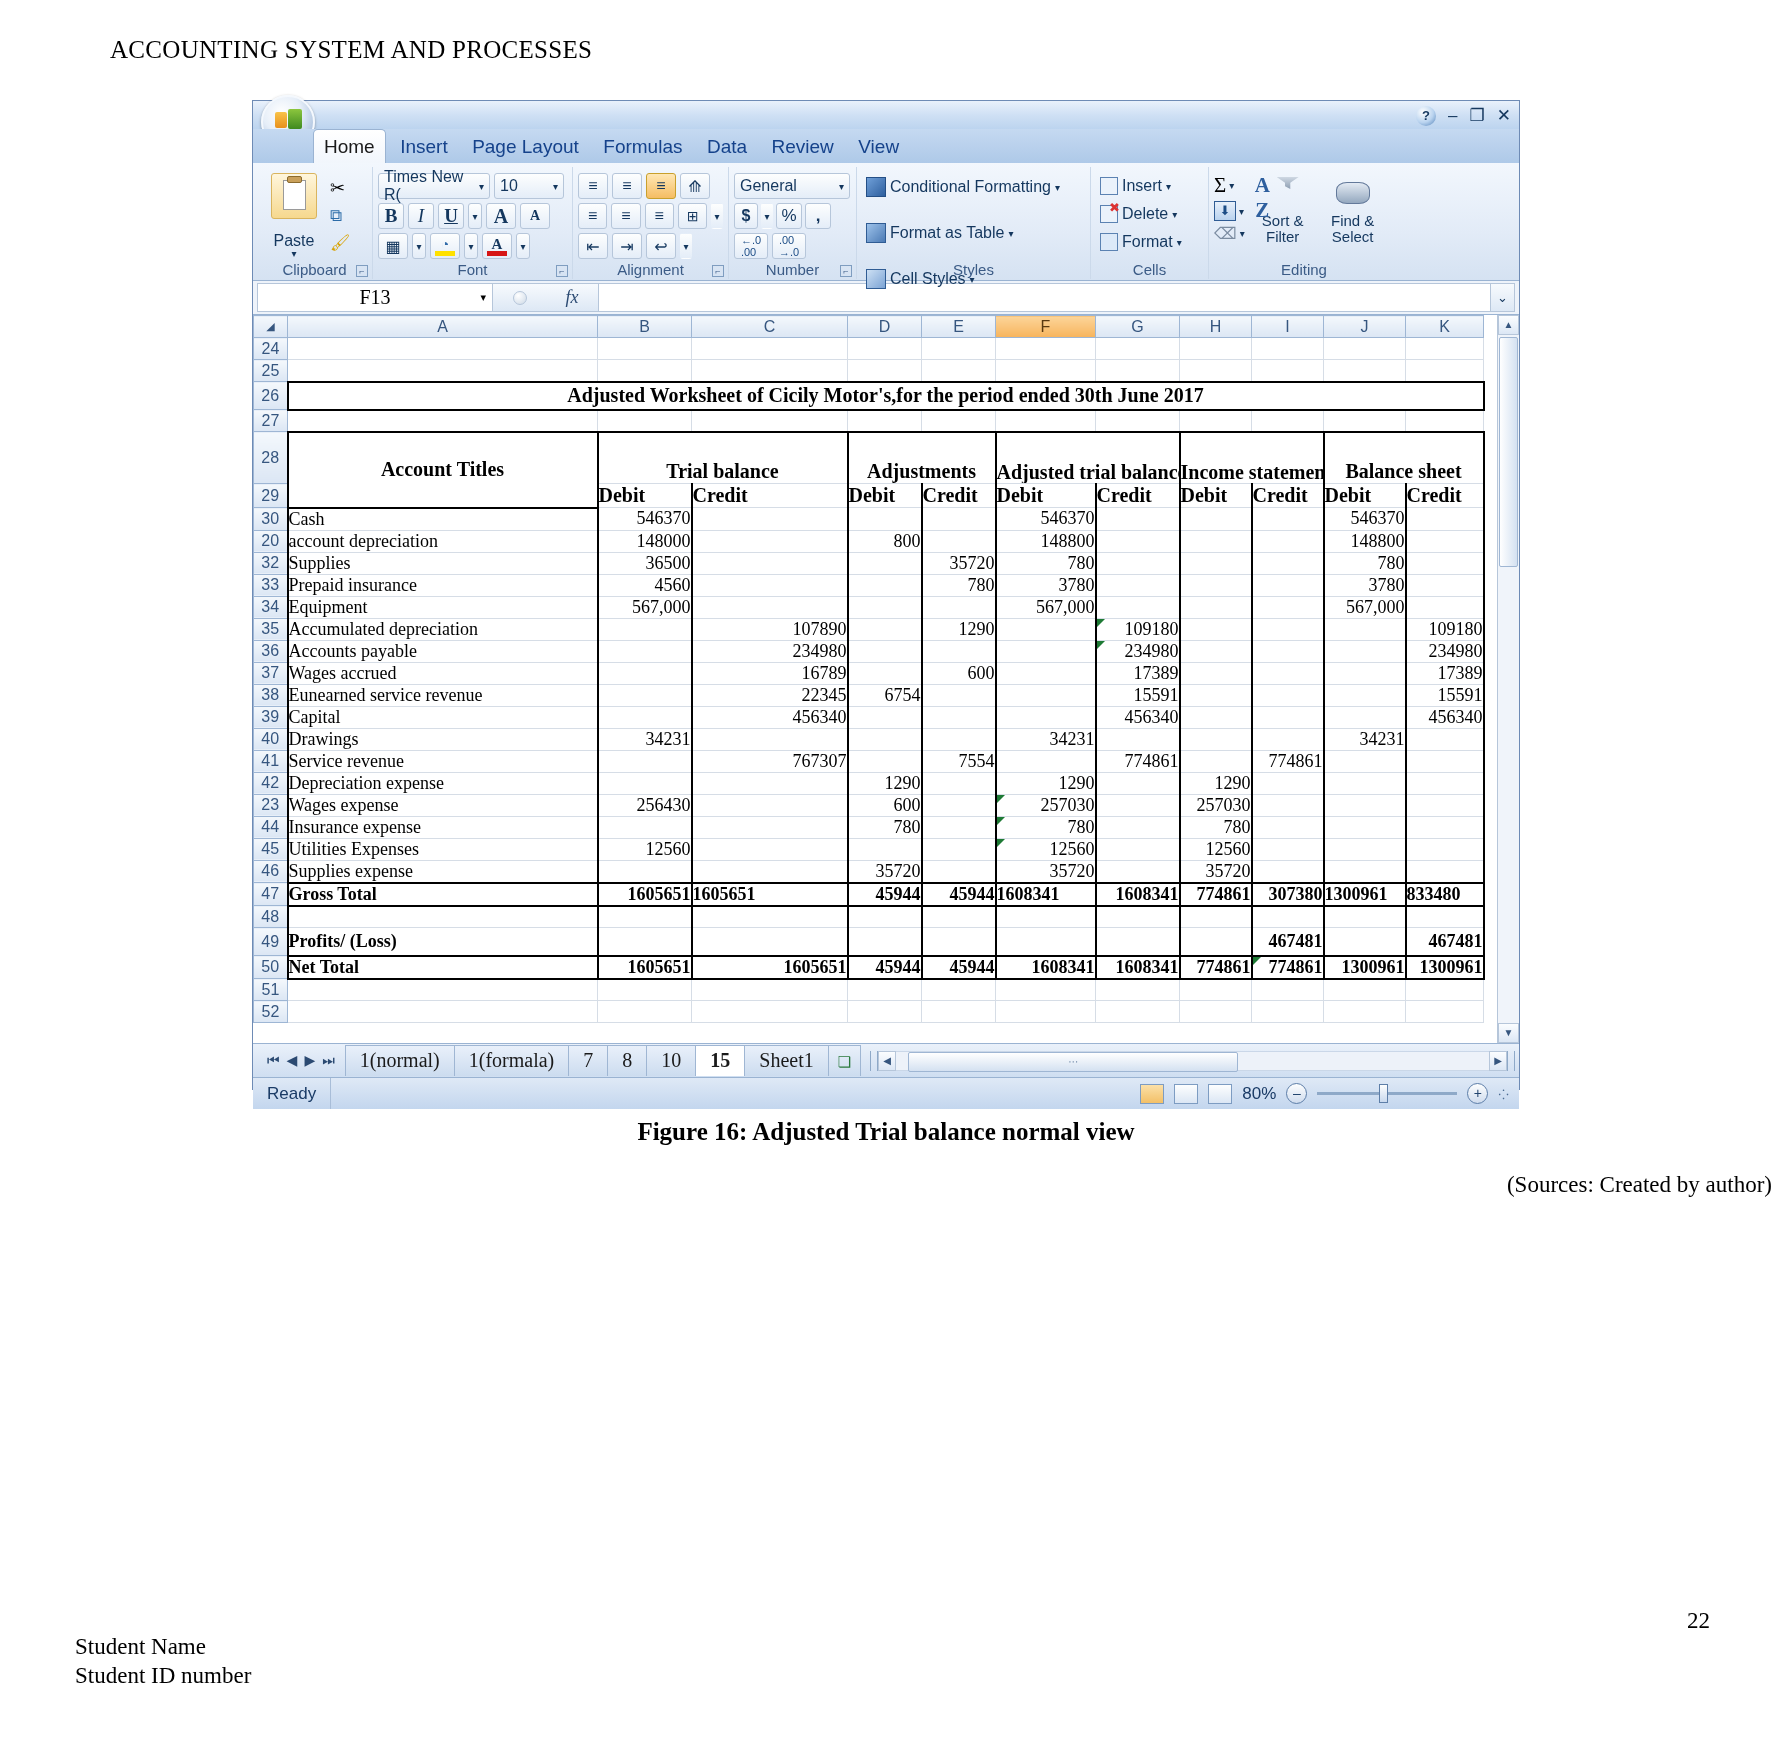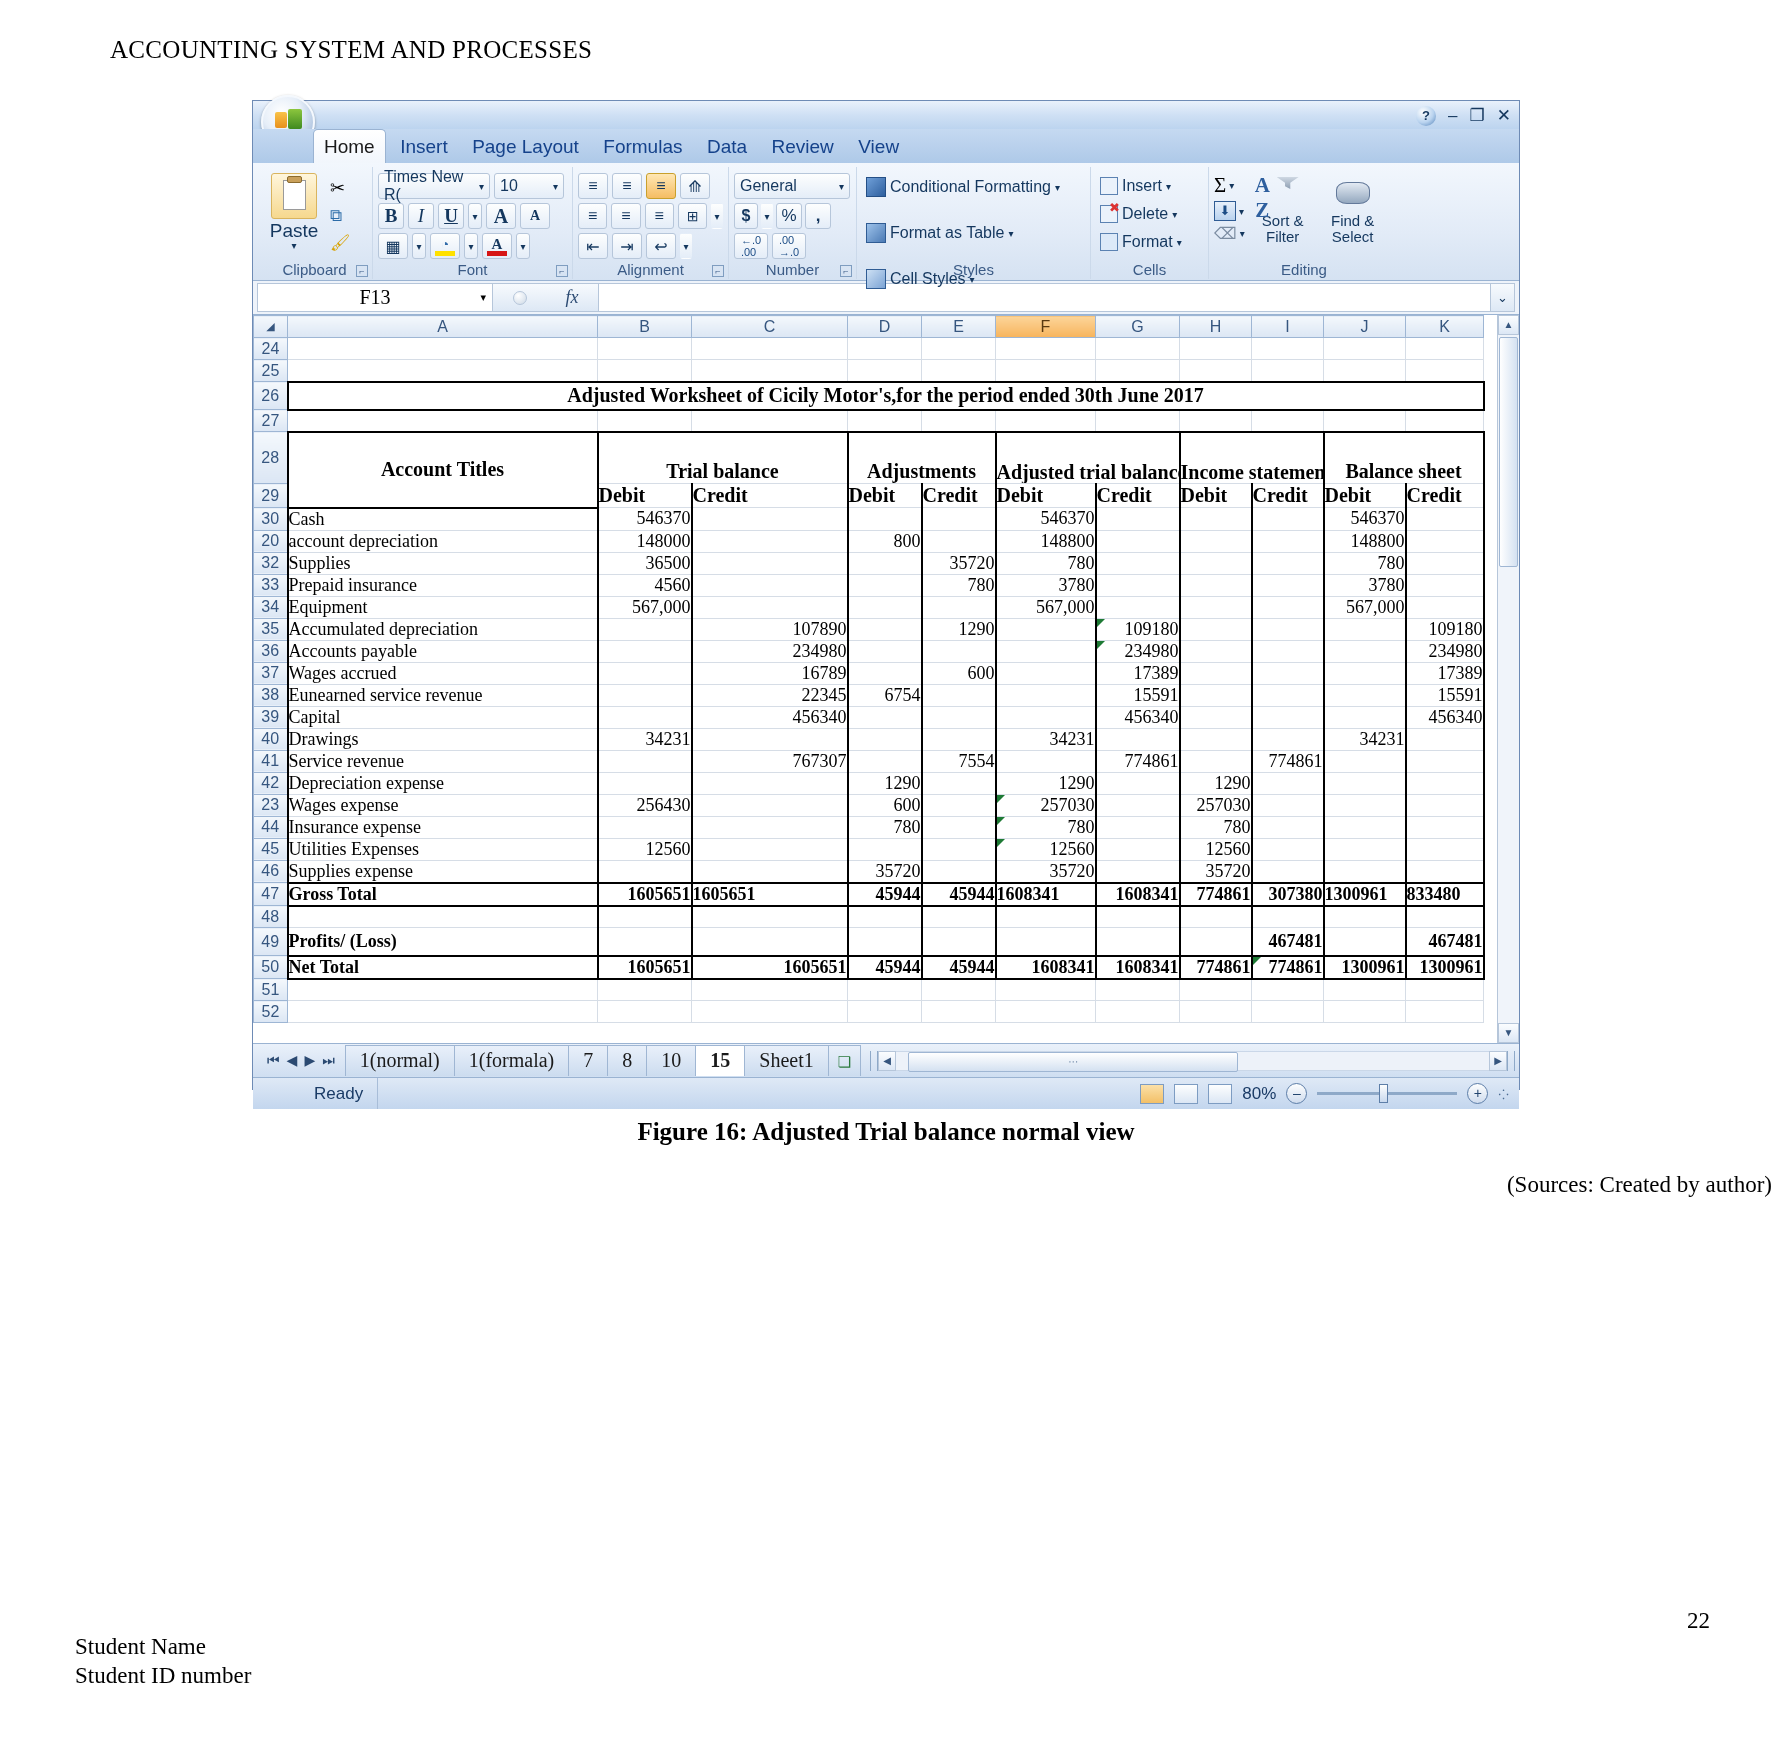--- a/index.html
+++ b/index.html
@@ -125,21 +125,21 @@
   .stab.active { background:#fff; font-weight:bold; }
   .stab.newsheet { padding:3px 9px 4px; }
   .hscroll { flex:1; display:flex; align-items:center; margin-left:10px; }
   .hscroll .sep { width:8px; height:20px; border-left:1px solid #8ea9c8; border-right:1px solid #8ea9c8; }
   .hscroll .arrow { width:18px; height:20px; background:linear-gradient(to bottom,#fbfdff,#dce7f5); border:1px solid #b6c6da; font-size:10px; text-align:center; line-height:18px; color:#36567f; }
   .hscroll .track { flex:1; height:20px; background:#edf2f9; border-top:1px solid #cad7e8; border-bottom:1px solid #cad7e8; position:relative; }
   .hscroll .thumb { position:absolute; left:12px; top:0; width:330px; height:20px; background:linear-gradient(to bottom,#ffffff,#d4e1f1); border:1px solid #9fb6d3; border-radius:2px; text-align:center; font-size:10px; color:#6b85a6; line-height:18px; }
 
   
   .statusbar { height:32px; background:linear-gradient(to bottom,#dfe9f6,#c3d6ee); display:flex; align-items:center; border-top:1px solid #9ab3d2; font-family:"Liberation Sans", sans-serif; font-size:17px; color:#1a3b66; }
-  .statusbar .ready { padding:0 14px; border-right:1px solid #a8bdd8; height:100%; display:flex; align-items:center;margin-left:47px; }
+  .statusbar .ready { padding:0 14px; border-right:1px solid #a8bdd8; height:100%; display:flex; align-items:center; }
   .statusbar .right { margin-left:auto; display:flex; align-items:center; gap:10px; padding-right:10px; }
   .viewbtn { width:24px; height:20px; border:1px solid #7d9cc2; background:linear-gradient(to bottom,#fdfefe,#dbe6f4); display:inline-block; position:relative; }
   .viewbtn.active { background:linear-gradient(to bottom,#fbe0a8,#f3c067); }
   .zoomslider { display:flex; align-items:center; gap:6px; }
   .zoomslider .line { width:140px; height:3px; background:#8ea9c8; position:relative; }
   .zoomslider .knob { position:absolute; left:62px; top:-8px; width:9px; height:19px; background:linear-gradient(to bottom,#fdfefe,#c9d9ee); border:1px solid #5d7ea8; }
   .circbtn { width:21px; height:21px; border-radius:50%; border:1px solid #5d7ea8; background:linear-gradient(to bottom,#fdfefe,#cfdcee); font-size:14px; line-height:18px; text-align:center; color:#22456f; }
 
   
   .ico { display:inline-block; vertical-align:middle; }
@@ -178,21 +178,21 @@
 
   <div class="ribbon">
 
     <div class="rgroup" style="width:116px">
       <div style="display:flex;gap:4px;padding-top:4px">
         <div style="width:64px;text-align:center">
           <div style="width:46px;height:46px;margin:0 auto;border:1px solid #d9b45e;border-radius:3px;background:linear-gradient(to bottom,#fff6dc,#f6d88e);position:relative">
             <div style="position:absolute;left:11px;top:6px;width:23px;height:30px;background:#fff;border:1px solid #9a9a9a"></div>
             <div style="position:absolute;left:15px;top:2px;width:15px;height:7px;background:#c9a05a;border:1px solid #8b6b2e;border-radius:2px"></div>
           </div>
-          <div style="font-size:19px;color:#14375e;margin-top:1px">Paste</div>
+          <div style="font-size:16px;color:#14375e;margin-top:13px">Paste</div>
           <div style="font-size:10px;color:#14375e;line-height:7px">▾</div>
         </div>
         <div style="padding-top:4px;display:flex;flex-direction:column;gap:7px">
           <span style="font-size:18px">✂</span>
           <span style="font-size:17px;color:#2c6ca8">⧉</span>
           <span style="font-size:16px;color:#d8a200">🖌</span>
         </div>
       </div>
       <div class="glabel">Clipboard</div>
       <div class="dialog-launcher">⌐</div>

